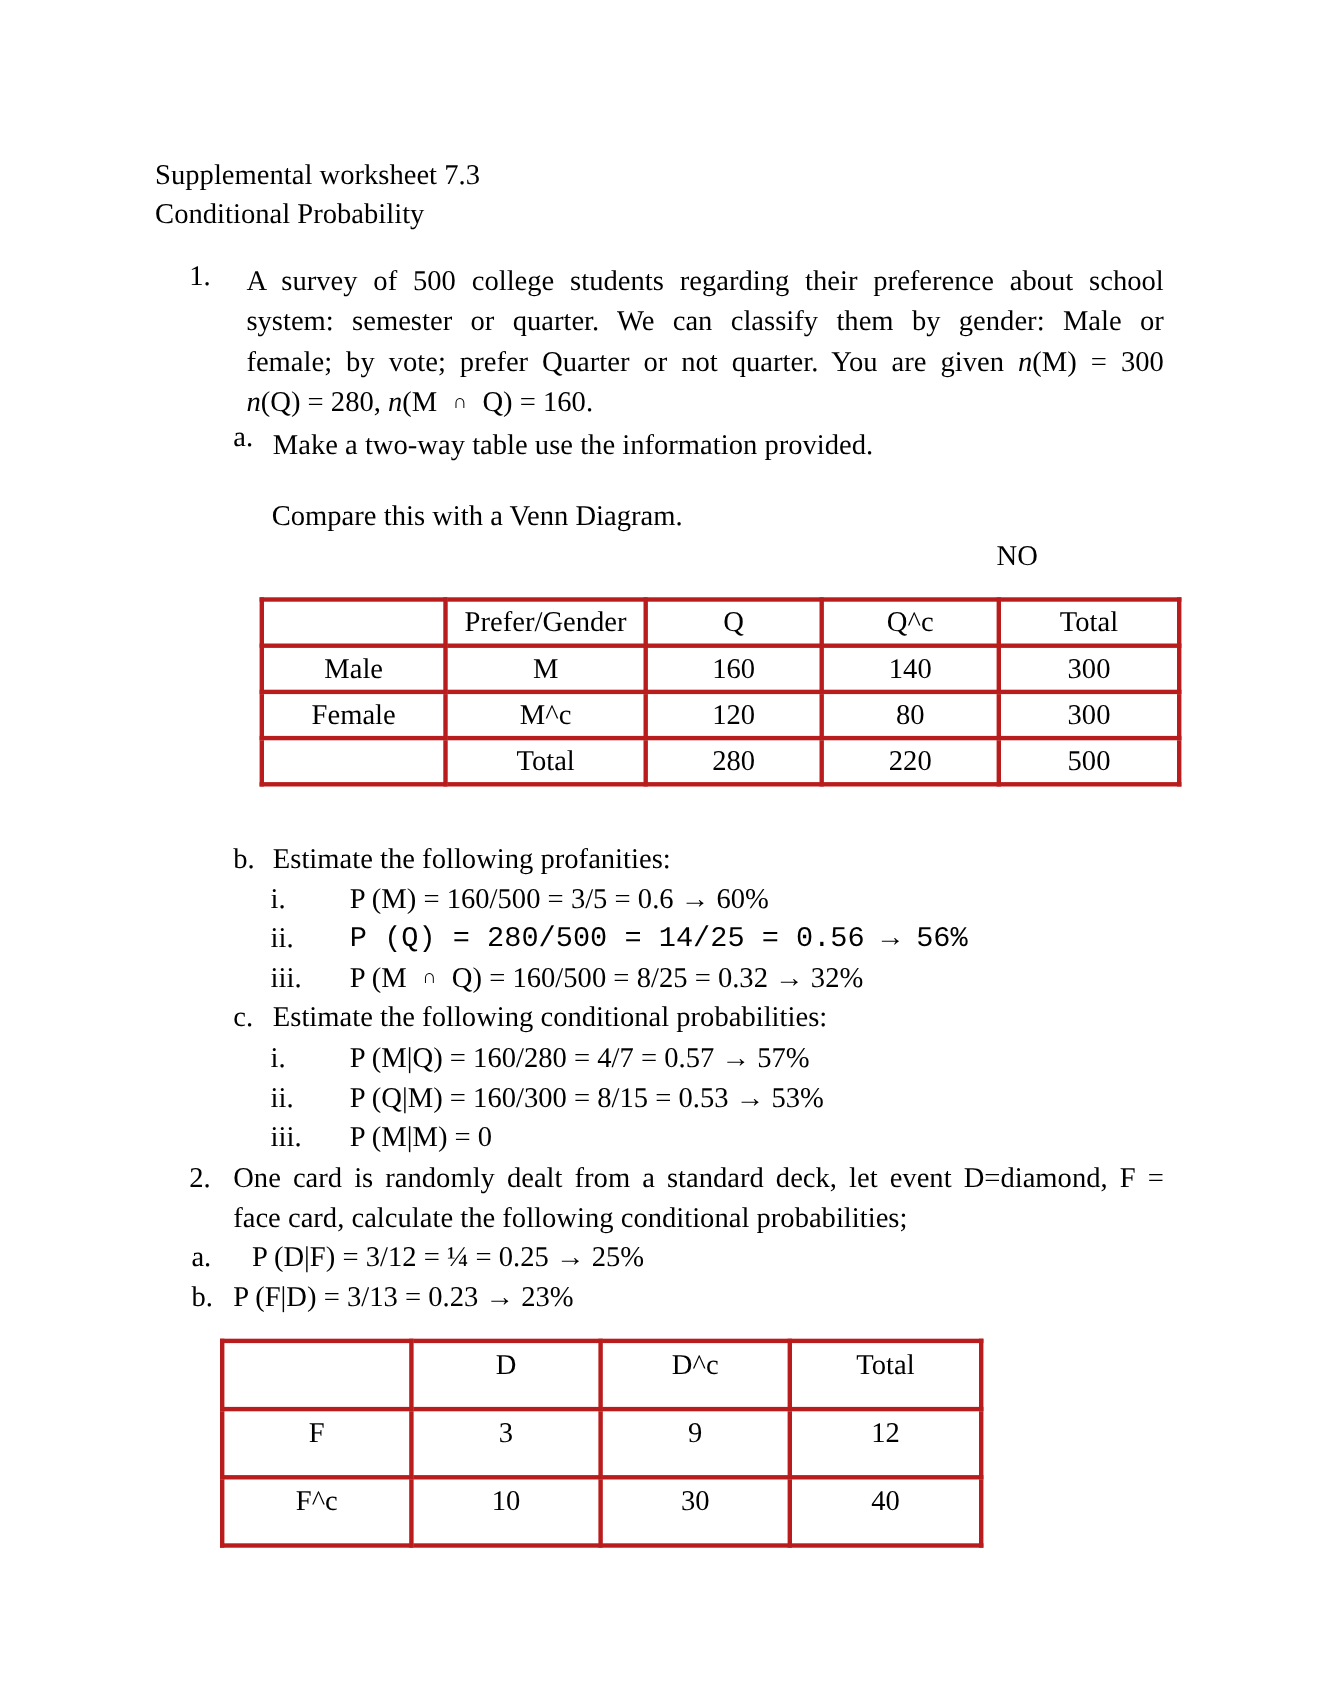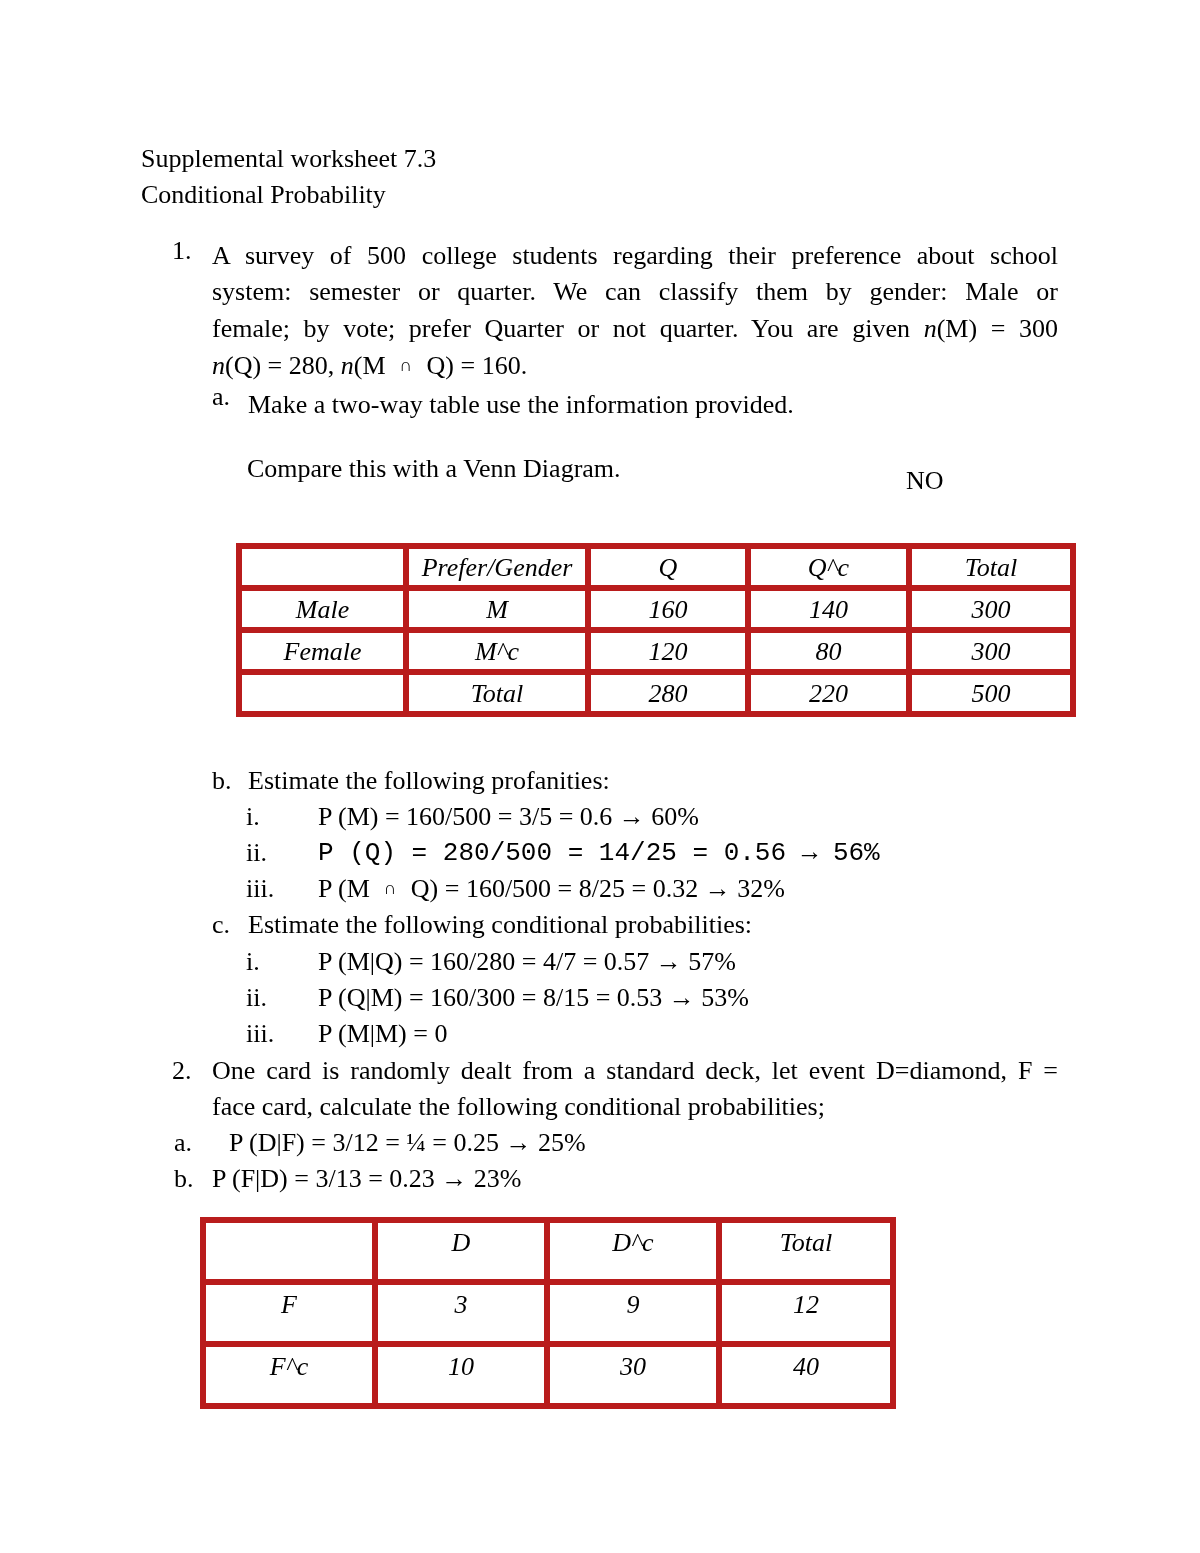--- a/index.html
+++ b/index.html
@@ -7,32 +7,32 @@
     width: 1200px; height: 1553px; position: relative; overflow: hidden;
     font-family: "Liberation Serif", "DejaVu Serif", serif;
     color: #000; font-size: 26px;
   }
   .abs { position: absolute; white-space: nowrap; line-height: 1; }
   .title1 { left: 141px; top: 146px; }
   .title2 { left: 141px; top: 182px; }
 
   .q1-num { left: 172px; top: 238px; }
   .q1-body { position: absolute; left: 212px; top: 238px; width: 846px; line-height: 36.3px; }
-  .q1-body .ln { display: block; text-align: justify; text-align-last: justify; height: 36.3px; white-space: nowrap; }
+  .q1-body .ln { display: block; text-align: justify; text-align-last: justify; height: 36.3px; white-space: nowrap; margin-left: 12px; }
   .q1-body .ln.last { text-align-last: left; }
   .q1-body i { font-style: italic; }
   .cap { font-size: 18px; display: inline-block; margin: 0 14px 0 14px; vertical-align: 3px; }
 
   .q1a-lbl { left: 212px; top: 384px; }
   .q1a-txt { left: 248px; top: 392px; }
   .compare { left: 247px; top: 456px; }
-  .no-note { left: 906px; top: 468px; text-align: center; }
+  .no-note { left: 906px; top: 493px; text-align: center; }
 
   table.grid { position: absolute; border-collapse: collapse; table-layout: fixed; }
-  table.grid td { border: 6px solid #b91c1c; text-align: center; padding: 0; font-size: 26px; font-style: italic; }
+  table.grid td { border: 4px solid #b91c1c; text-align: center; padding: 0; font-size: 26px; }
   #t1 { left: 236px; top: 543px; width: 834px; }
   #t1 td { height: 42px; vertical-align: top; padding-top: 4px; box-sizing: border-box; }
   #t2 { left: 200px; top: 1217px; width: 690px; }
   #t2 td { height: 62px; vertical-align: top; padding-top: 5px; box-sizing: border-box; }
 </style>
 </head>
 <body>
 
 <div class="abs title1">Supplemental worksheet 7.3</div>
 <div class="abs title2">Conditional Probability</div>

